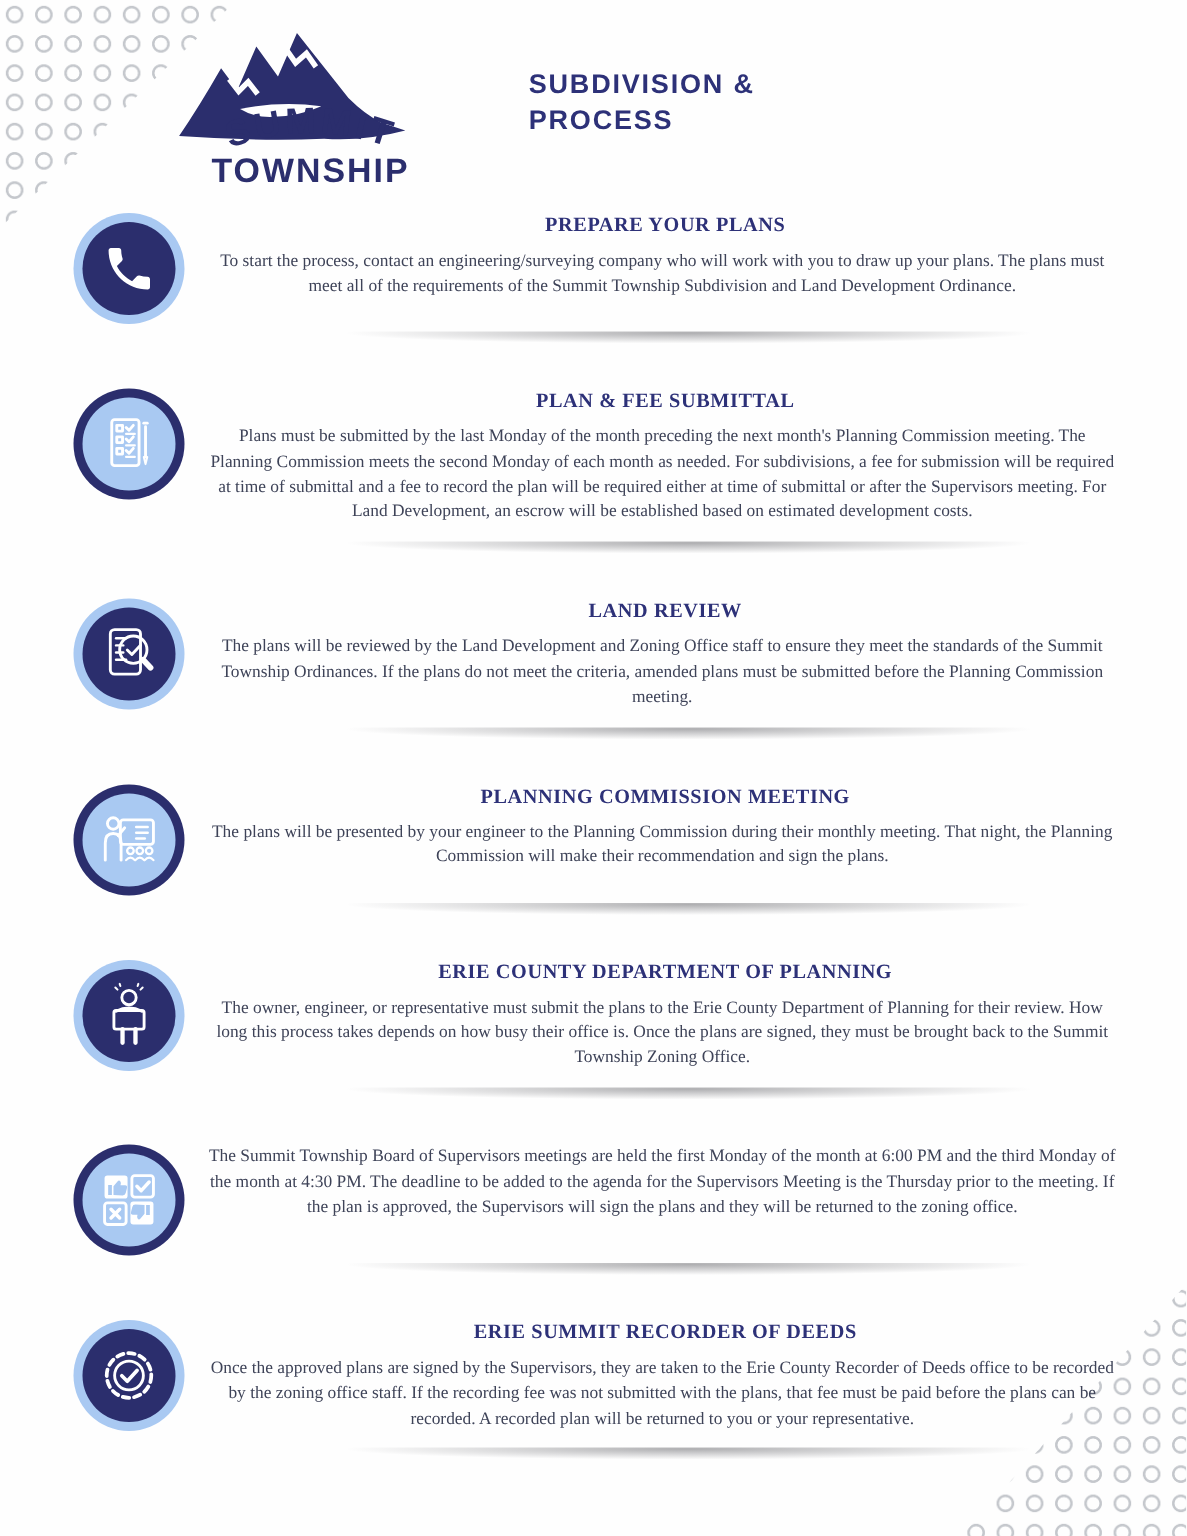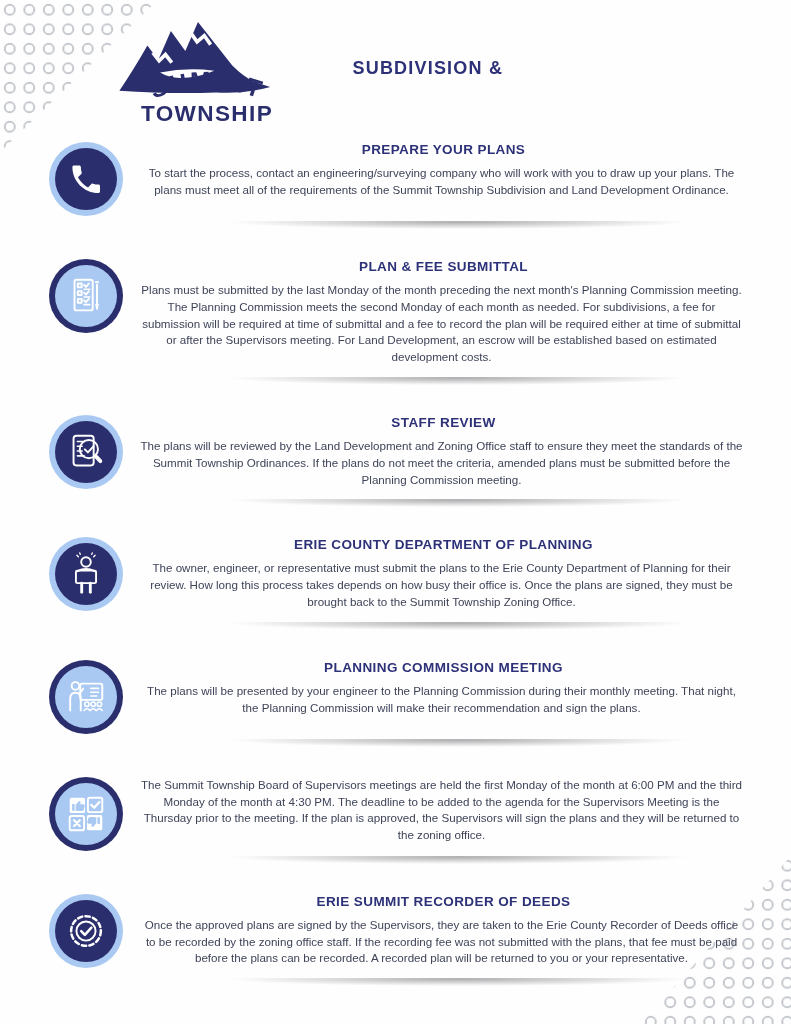--- a/index.html
+++ b/index.html
@@ -21,21 +21,21 @@
     clip-path: polygon(100% 0, 100% 100%, 0 100%); }
 
   
   .header { display:flex; align-items:center; justify-content:center; gap:48px;
     padding-top:16px; height:122px; }
   .logo-svg { width:196px; height:112px; display:block; }
   .title { text-align:left; color:#2d3178; font-weight:bold;
     font-size:18px; line-height:1.32; letter-spacing:1.2px; width:330px; }
 
   
-  .steps { width:706px; margin:10px auto 0 auto; padding-left:4px; }
+  .steps { width:706px; margin:10px auto 0 auto; padding-left:4px;font-family:Liberation Serif, serif; }
   .step { position:relative; display:flex; align-items:flex-start; gap:22px;
     padding:8px 0 10px 0; margin-bottom:29px; }
   .step::after { content:""; position:absolute; left:130px; right:8px; bottom:-14px; height:13px;
     background: radial-gradient(ellipse 52% 9px at 50% 1px, rgba(95,95,100,0.5), rgba(95,95,100,0) 78%);
   }
   .icon-wrap { flex:0 0 auto; width:62px; height:62px; border-radius:50%;
     margin:8px 0 0 8px; display:flex; align-items:center; justify-content:center; }
   .style-navy  { background:#2b2e6d; box-shadow:0 0 0 6px #a9c9f2; }
   .style-light { background:#a9c9f2; box-shadow:0 0 0 6px #2b2e6d; }
   .icon-wrap svg { width:46px; height:46px; display:block; }
@@ -62,20 +62,21 @@
       <path d="M48 66 Q78 60 108 64 Q90 72 70 72 Q58 72 48 66 Z" fill="#fefefe"></path>
     </g>
     <path id="summit-arc" d="M28 100 Q100 68 172 100" fill="none"></path>
     <text font-size="27" font-weight="bold" fill="#2b2e6d" letter-spacing="2.5" style="font-family:'Liberation Sans',sans-serif">
       <textPath href="#summit-arc" startOffset="50%" text-anchor="middle">SUMMIT</textPath>
     </text>
     <text x="100" y="120" text-anchor="middle" font-size="25" font-weight="bold" letter-spacing="1.5" fill="#2b2e6d" style="font-family:'Liberation Sans',sans-serif">TOWNSHIP</text>
   </svg>
   <div class="title">
     <div>SUBDIVISION &amp;</div>
+    <div>PROCESS</div>
   </div>
 </div>
 
 <div class="steps">
 
   <section class="step">
     <div class="icon-wrap style-navy">
       <svg viewBox="0 0 48 48">
         <path fill="#ffffff" transform="translate(5,5) scale(1.6)" d="M6.62 10.79c1.44 2.83 3.76 5.14 6.59 6.59l2.2-2.2c.27-.27.67-.36 1.02-.24 1.12.37 2.33.57 3.57.57.55 0 1 .45 1 1V20c0 .55-.45 1-1 1-9.39 0-17-7.61-17-17 0-.55.45-1 1-1h3.5c.55 0 1 .45 1 1 0 1.25.2 2.45.57 3.57.11.35.03.74-.25 1.02l-2.2 2.2z"></path>
       </svg>
@@ -117,42 +118,22 @@
         <line x1="15" y1="13" x2="22" y2="13" stroke-width="1.7"></line>
         <line x1="15" y1="18" x2="20" y2="18" stroke-width="1.7"></line>
         <line x1="15" y1="23" x2="20" y2="23" stroke-width="1.7"></line>
         <line x1="15" y1="28" x2="22" y2="28" stroke-width="1.7"></line>
         <circle cx="27" cy="21" r="9.5"></circle>
         <path d="M22.8 21.2 l3.2 3.2 6-6.5"></path>
         <line x1="33.8" y1="28" x2="39" y2="33.5" stroke-width="4"></line>
       </svg>
     </div>
     <div class="step-body">
-      <h2>STAFF REVIEW</h2>
+      <h2>LAND REVIEW</h2>
       <p>The plans will be reviewed by the Land Development and Zoning Office staff to ensure they meet the standards of the Summit Township Ordinances.  If the plans do not meet the criteria, amended plans must be submitted before the Planning Commission meeting.</p>
-    </div>
-  </section>
-
-  <section class="step">
-    <div class="icon-wrap style-navy">
-      <svg viewBox="0 0 48 48" class="glyph">
-        <circle cx="24" cy="11.5" r="5"></circle>
-        <line x1="16" y1="6" x2="14.5" y2="4.5" stroke-width="1.4"></line>
-        <line x1="32" y1="6" x2="33.5" y2="4.5" stroke-width="1.4"></line>
-        <line x1="18" y1="3.5" x2="17.5" y2="2" stroke-width="1.4"></line>
-        <line x1="30" y1="3.5" x2="30.5" y2="2" stroke-width="1.4"></line>
-        <path d="M15 21 q9-4.5 18 0"></path>
-        <rect x="13.5" y="20.5" width="21" height="13" rx="1.5"></rect>
-        <line x1="19.5" y1="33.5" x2="19.5" y2="43" stroke-width="3"></line>
-        <line x1="28.5" y1="33.5" x2="28.5" y2="43" stroke-width="3"></line>
-      </svg>
-    </div>
-    <div class="step-body">
-      <h2>ERIE COUNTY DEPARTMENT OF PLANNING</h2>
-      <p>The owner, engineer, or representative must submit the plans to the Erie County Department of Planning for their review.  How long this process takes depends on how busy their office is.  Once the plans are signed, they must be brought back to the Summit Township Zoning Office.</p>
     </div>
   </section>
 
   <section class="step">
     <div class="icon-wrap style-light">
       <svg viewBox="0 0 48 48" class="glyph">
         <rect x="18" y="10" width="23" height="17" rx="2"></rect>
         <line x1="29" y1="15" x2="37" y2="15" stroke-width="1.7"></line>
         <line x1="29" y1="19" x2="37" y2="19" stroke-width="1.7"></line>
         <line x1="29" y1="23" x2="35" y2="23" stroke-width="1.7"></line>
@@ -167,20 +148,40 @@
         <path d="M35 38 q3-3.5 6 0" stroke-width="1.6"></path>
       </svg>
     </div>
     <div class="step-body">
       <h2>PLANNING COMMISSION MEETING</h2>
       <p>The plans will be presented by your engineer to the Planning Commission during their monthly meeting.  That night, the Planning Commission will make their recommendation and sign the plans.</p>
     </div>
   </section>
 
   <section class="step">
+    <div class="icon-wrap style-navy">
+      <svg viewBox="0 0 48 48" class="glyph">
+        <circle cx="24" cy="11.5" r="5"></circle>
+        <line x1="16" y1="6" x2="14.5" y2="4.5" stroke-width="1.4"></line>
+        <line x1="32" y1="6" x2="33.5" y2="4.5" stroke-width="1.4"></line>
+        <line x1="18" y1="3.5" x2="17.5" y2="2" stroke-width="1.4"></line>
+        <line x1="30" y1="3.5" x2="30.5" y2="2" stroke-width="1.4"></line>
+        <path d="M15 21 q9-4.5 18 0"></path>
+        <rect x="13.5" y="20.5" width="21" height="13" rx="1.5"></rect>
+        <line x1="19.5" y1="33.5" x2="19.5" y2="43" stroke-width="3"></line>
+        <line x1="28.5" y1="33.5" x2="28.5" y2="43" stroke-width="3"></line>
+      </svg>
+    </div>
+    <div class="step-body">
+      <h2>ERIE COUNTY DEPARTMENT OF PLANNING</h2>
+      <p>The owner, engineer, or representative must submit the plans to the Erie County Department of Planning for their review.  How long this process takes depends on how busy their office is.  Once the plans are signed, they must be brought back to the Summit Township Zoning Office.</p>
+    </div>
+  </section>
+
+  <section class="step">
     <div class="icon-wrap style-light">
       <svg viewBox="0 0 48 48">
         <rect x="7" y="7" width="16" height="16" rx="2" fill="#ffffff"></rect>
         <path fill="#a9c9f2" d="M9.5 13.5 h2.6 v7 h-2.6 z M13.2 20.5 v-6 l2.8-3.4 q1-1.1 1.9-.2 q.9.9.2 2.9 h3.2 q1.7 0 1.3 1.8 l-.9 3.6 q-.4 1.6-2.1 1.6 z"></path>
         <rect x="26" y="7" width="15" height="15" rx="2" fill="none" stroke="#ffffff" stroke-width="2"></rect>
         <path d="M29.5 14.5 l3 3 5.5-6" fill="none" stroke="#ffffff" stroke-width="2.4" stroke-linecap="round" stroke-linejoin="round"></path>
         <rect x="7" y="26" width="15" height="15" rx="2" fill="none" stroke="#ffffff" stroke-width="2"></rect>
         <path d="M11.5 30.5 l6 6 M17.5 30.5 l-6 6" stroke="#ffffff" stroke-width="2.4" stroke-linecap="round"></path>
         <rect x="25" y="25" width="16" height="16" rx="2" fill="#ffffff"></rect>
         <path fill="#a9c9f2" transform="rotate(180 33 33)" d="M27.5 31.5 h2.6 v7 h-2.6 z M31.2 38.5 v-6 l2.8-3.4 q1-1.1 1.9-.2 q.9.9.2 2.9 h3.2 q1.7 0 1.3 1.8 l-.9 3.6 q-.4 1.6-2.1 1.6 z"></path>

